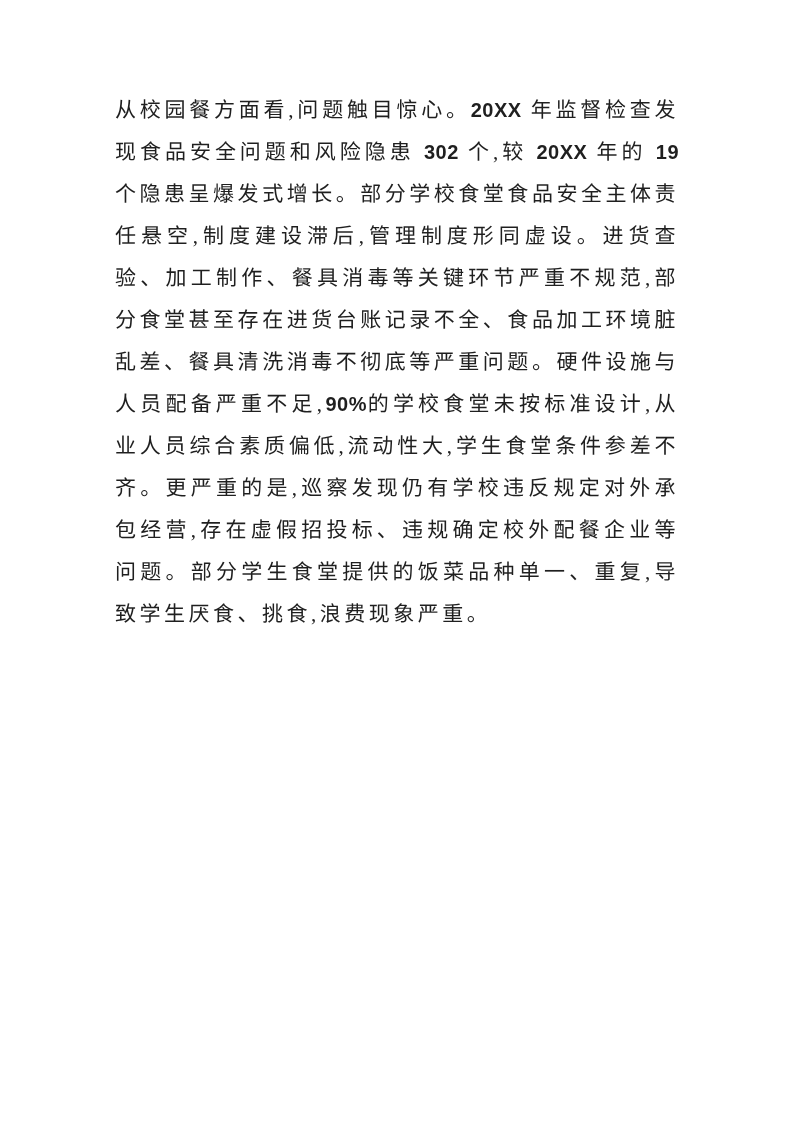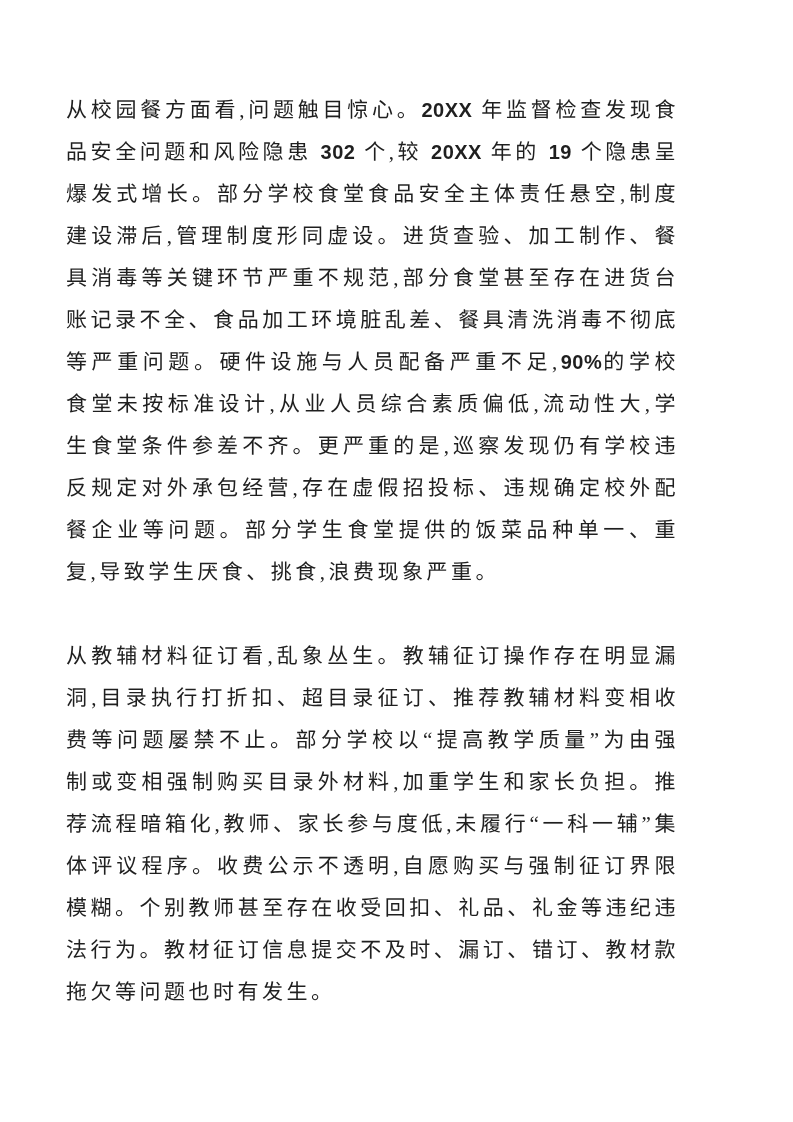--- a/index.html
+++ b/index.html
@@ -7,21 +7,21 @@
     padding: 0;
     background: #ffffff;
   }
   .page {
     position: relative;
     width: 793px;
     height: 1122px;
     background: #ffffff;
     overflow: hidden;
     box-sizing: border-box;
-    padding: 89px 114px 0 66px;
+    padding: 89px 114px 0 115px;
   }
   .doc-body {
     width: 100%;
   }
   .para {
     font-family: "Liberation Serif", "DejaVu Serif", serif;
     font-size: 21px;
     line-height: 42px;
     font-weight: 400;
     color: #1f1f1f;
@@ -42,15 +42,14 @@
     font-size: 20px;
     letter-spacing: 0.5px;
   }
 </style>
 </head>
 <body>
 
 <div class="page">
   <div class="doc-body">
       <p class="para"><span class="run-cjk">从校园餐方面看,问题触目惊心。</span><span class="run-num">20XX</span><span class="run-cjk"> 年监督检查发现食品安全问题和风险隐患 </span><span class="run-num">302</span><span class="run-cjk"> 个,较 </span><span class="run-num">20XX</span><span class="run-cjk"> 年的 </span><span class="run-num">19</span><span class="run-cjk"> 个隐患呈爆发式增长。部分学校食堂食品安全主体责任悬空,制度建设滞后,管理制度形同虚设。进货查验、加工制作、餐具消毒等关键环节严重不规范,部分食堂甚至存在进货台账记录不全、食品加工环境脏乱差、餐具清洗消毒不彻底等严重问题。硬件设施与人员配备严重不足,</span><span class="run-num">90%</span><span class="run-cjk">的学校食堂未按标准设计,从业人员综合素质偏低,流动性大,学生食堂条件参差不齐。更严重的是,巡察发现仍有学校违反规定对外承包经营,存在虚假招投标、违规确定校外配餐企业等问题。部分学生食堂提供的饭菜品种单一、重复,导致学生厌食、挑食,浪费现象严重。</span></p>
-      <p class="para"><span class="run-cjk">从教辅材料征订看,乱象丛生。教辅征订操作存在明显漏洞,目录执行打折扣、超目录征订、推荐教辅材料变相收费等问题屡禁不止。部分学校以“提高教学质量”为由强制或变相强制购买目录外材料,加重学生和家长负担。推荐流程暗箱化,教师、家长参与度低,未履行“一科一辅”集体评议程序。收费公示不透明,自愿购买与强制征订界限模糊。个别教师甚至存在收受回扣、礼品、礼金等违纪违法行为。教材征订信息提交不及时、漏订、错订、教材款拖欠等问题也时有发生。</span></p>
     </div>
 </div>
 
 </body></html>

